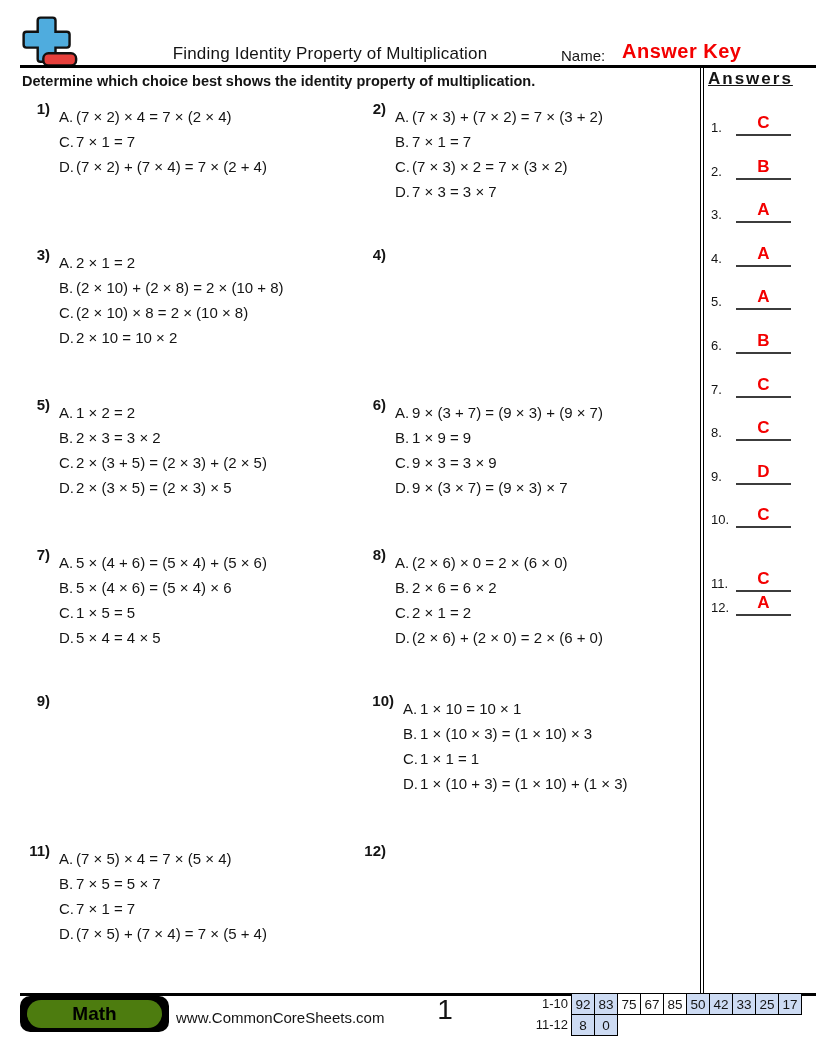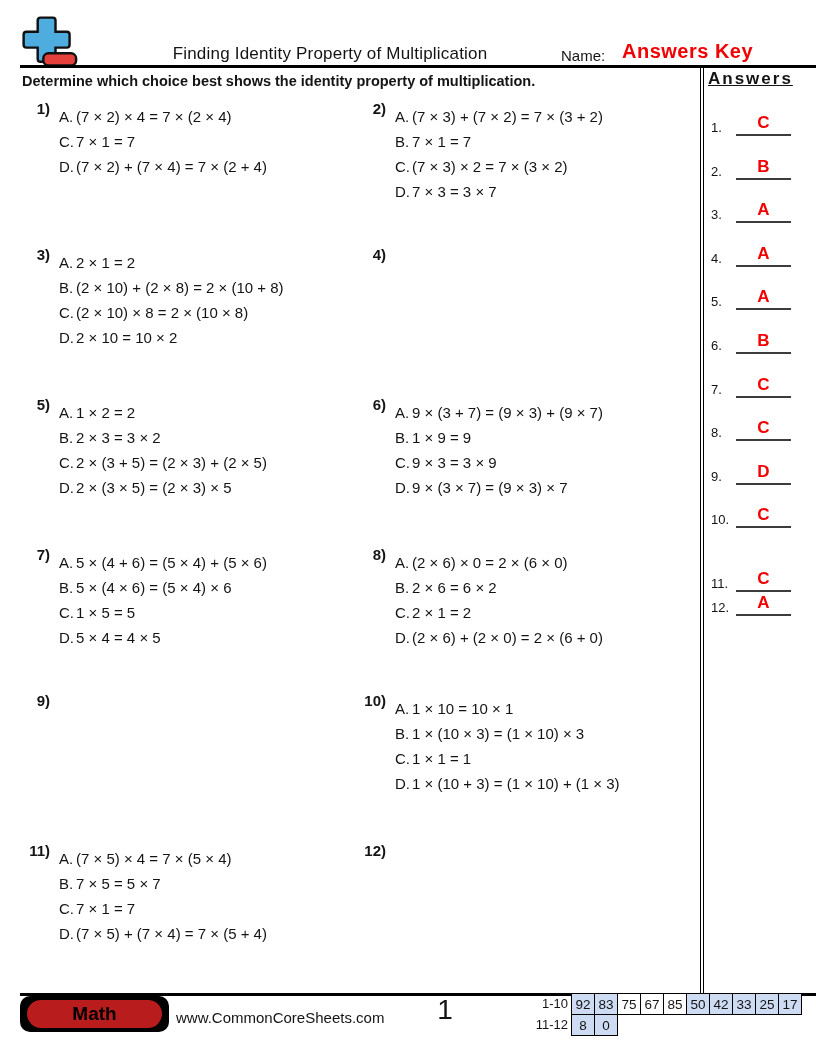--- a/index.html
+++ b/index.html
@@ -38,21 +38,21 @@
   .problem{position:absolute;display:flex;}
   .problem-num{width:28px;text-align:right;font-weight:bold;font-size:15px;
     margin-right:9px;position:relative;top:-4px;}
   .choice{font-size:15px;line-height:25px;white-space:nowrap;}
   .choice-letter{display:inline-block;min-width:17px;}
 
   
   .footer-rule{position:absolute;left:20px;right:18px;top:993px;height:2.5px;background:#000;}
   .math-badge{position:absolute;left:20px;top:996px;width:149px;height:36px;
     background:#000;border-radius:10px;}
-  .math-badge-inner{position:absolute;left:7px;right:7px;top:4px;bottom:4px;background:#b91c1c;
+  .math-badge-inner{position:absolute;left:7px;right:7px;top:4px;bottom:4px;background:#4d7c0f;
     border-radius:16px;display:flex;align-items:center;justify-content:center;
     font-size:19px;font-weight:bold;color:#000;}
   .website{position:absolute;left:176px;top:1009px;font-size:15px;}
   .page-number{position:absolute;left:418px;top:994px;width:54px;text-align:center;
     font-size:28px;}
   .score-table{position:absolute;left:526px;top:993px;}
   .score-row{display:flex;height:22px;}
   .score-row + .score-row{margin-top:-1px;}
   .score-label{width:42px;text-align:right;padding-right:4px;font-size:13px;line-height:22px;}
   .score-cell{width:22px;box-sizing:content-box;border:1px solid #000;margin-left:-1px;
@@ -66,21 +66,21 @@
 
   <svg class="logo" viewBox="0 0 64 60" aria-hidden="true">
     <path d="M24 4 L37 4 Q40 4 40 7 L40 19 L52 19 Q55 19 55 22 L55 33 Q55 36 52 36
              L40 36 L40 48 Q40 51 37 51 L24 51 Q21 51 21 48 L21 36 L9 36 Q6 36 6 33
              L6 22 Q6 19 9 19 L21 19 L21 7 Q21 4 24 4 Z" fill="#4facde" stroke="#111" stroke-width="2.6"></path>
     <rect x="27" y="42" width="35" height="13" rx="5.5" fill="#e6403c" stroke="#111" stroke-width="2.6"></rect>
   </svg>
 
   <div class="page-title">Finding Identity Property of Multiplication</div>
   <div class="name-label">Name:</div>
-  <div class="answer-key">Answers Key</div>
+  <div class="answer-key">Answer Key</div>
   <div class="header-rule"></div>
   <div class="instruction">Determine which choice best shows the identity property of multiplication.</div>
 
   <div class="answers-panel">
     <div class="answers-title">Answers</div>
   <div class="answer-item" style="top: 46px;">
         <div class="answer-num">1.</div>
         <div class="answer-blank">C</div>
       </div>
       <div class="answer-item" style="top: 89.6px;">
@@ -191,21 +191,21 @@
         <div>
           <div class="choice"><span class="choice-letter">A.</span><span>(2 × 6) × 0 = 2 × (6 × 0)</span></div>
           <div class="choice"><span class="choice-letter">B.</span><span>2 × 6 = 6 × 2</span></div>
           <div class="choice"><span class="choice-letter">C.</span><span>2 × 1 = 2</span></div>
           <div class="choice"><span class="choice-letter">D.</span><span>(2 × 6) + (2 × 0) = 2 × (6 + 0)</span></div>
         </div>
       </div>
       <div class="problem" style="top: 696px; left: 22px;">
         <div class="problem-num">9)</div>
       </div>
-      <div class="problem" style="top: 696px; left: 358px;">
+      <div class="problem" style="top: 696px; left: 366px;">
         <div class="problem-num">10)</div>
         <div>
           <div class="choice"><span class="choice-letter">A.</span><span>1 × 10 = 10 × 1</span></div>
           <div class="choice"><span class="choice-letter">B.</span><span>1 × (10 × 3) = (1 × 10) × 3</span></div>
           <div class="choice"><span class="choice-letter">C.</span><span>1 × 1 = 1</span></div>
           <div class="choice"><span class="choice-letter">D.</span><span>1 × (10 + 3) = (1 × 10) + (1 × 3)</span></div>
         </div>
       </div>
       <div class="problem" style="top: 846px; left: 22px;">
         <div class="problem-num">11)</div>

